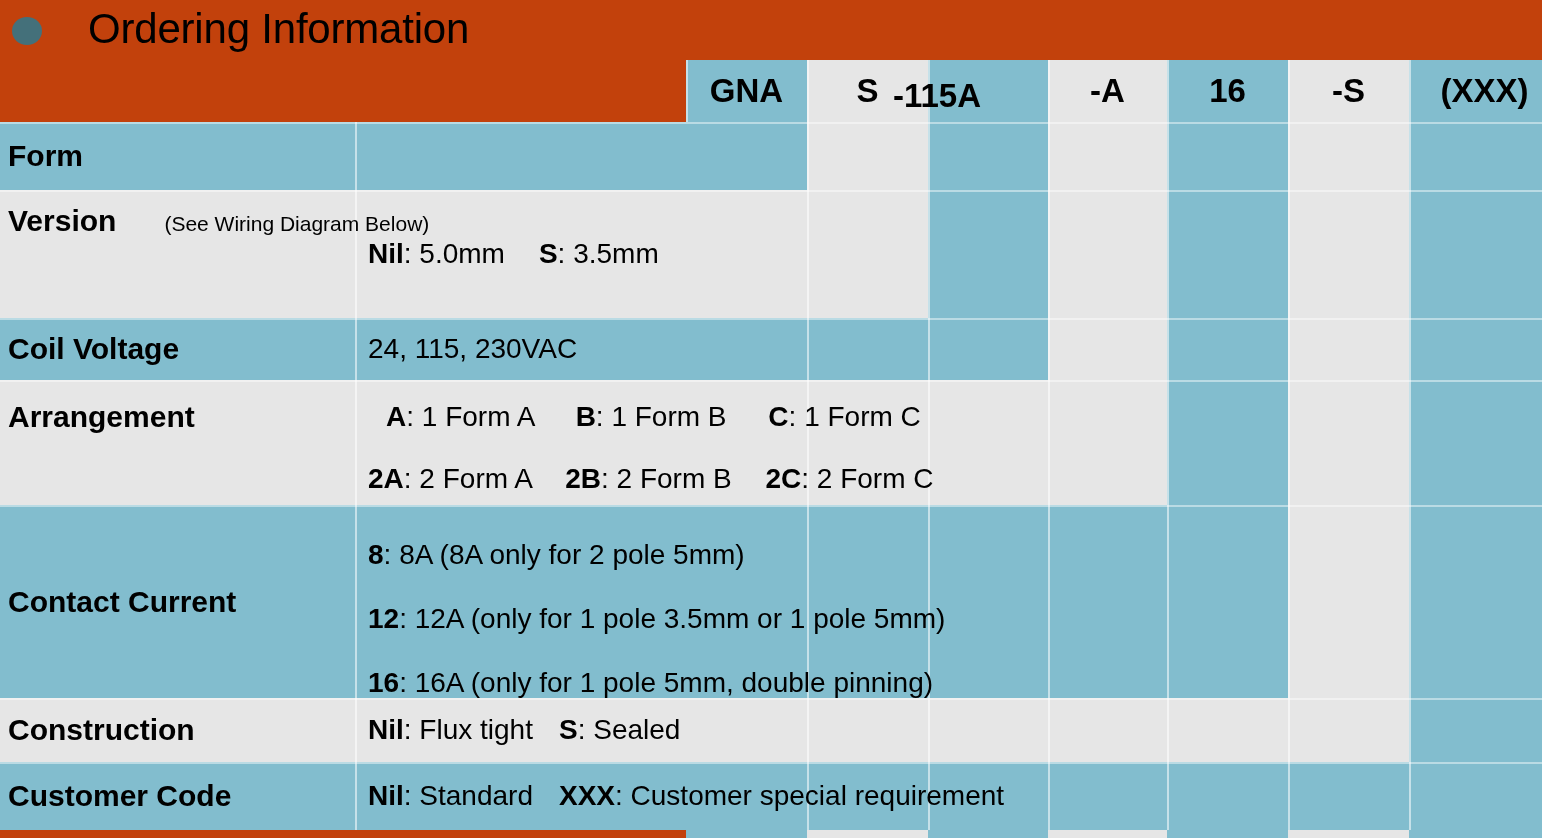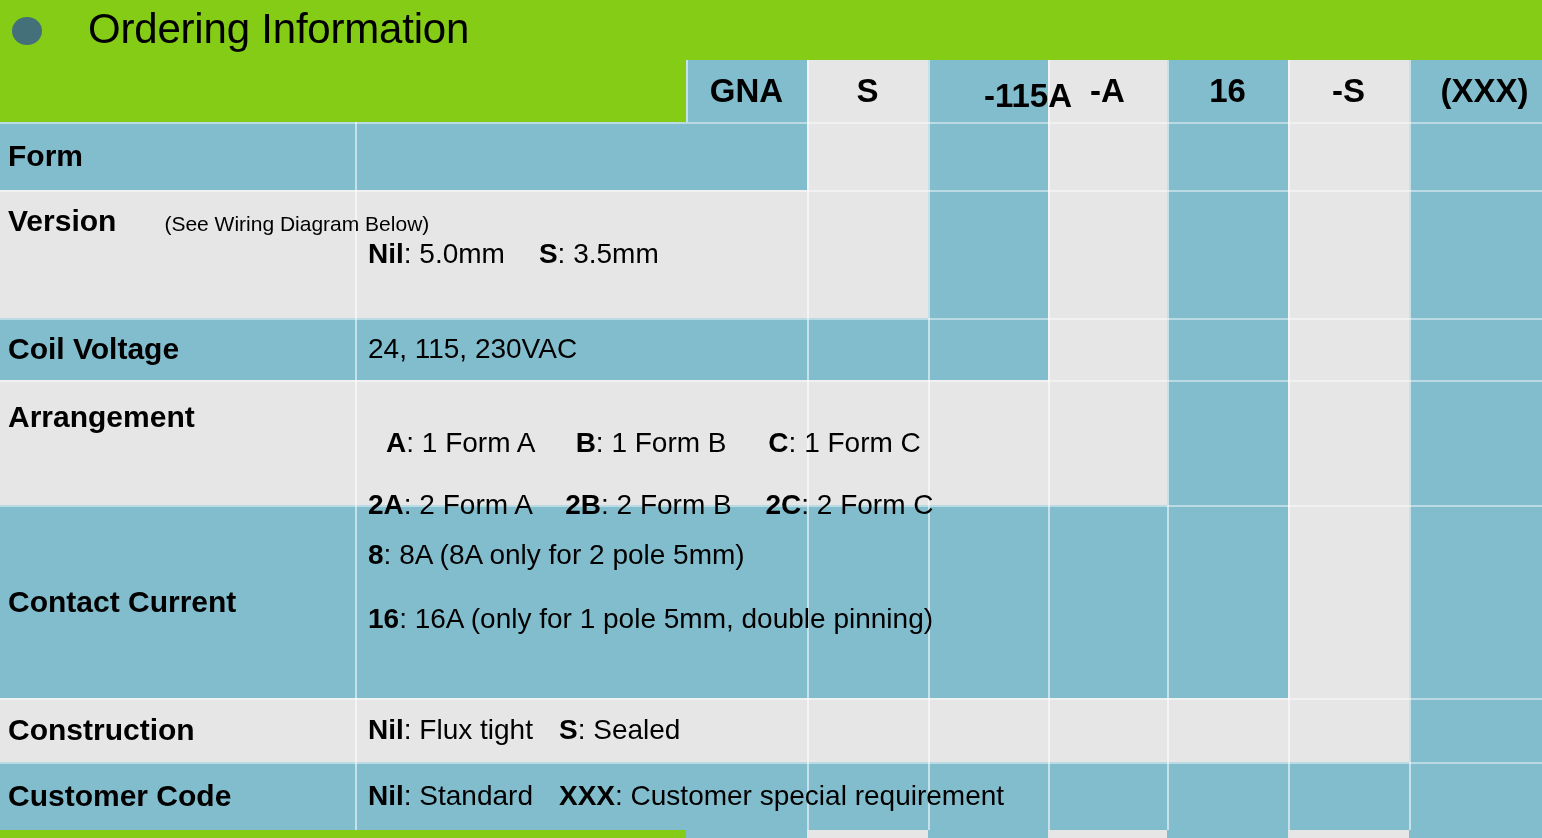--- a/index.html
+++ b/index.html
@@ -10,21 +10,21 @@
   }
   body {
     font-family: "Liberation Sans", sans-serif;
     -webkit-font-smoothing: antialiased;
   }
   #stage {
     position: relative;
     width: 1542px;
     height: 838px;
     overflow: hidden;
-    background: #84cc16;
+    background: #c2410c;
   }
 
   
   #title-row {
     position: absolute;
     left: 0; top: 0;
     width: 1542px; height: 60px;
   }
   #title-bullet {
     position: absolute;
@@ -158,21 +158,21 @@
   <div class="hsep" style="left:0px;    top:122px; width:1542px;"></div>
   <div class="hsep" style="left:0px;    top:190px; width:1542px;"></div>
   <div class="hsep" style="left:0px;    top:318px; width:1542px;"></div>
   <div class="hsep" style="left:0px;    top:380px; width:1542px;"></div>
   <div class="hsep" style="left:0px;    top:505px; width:1542px;"></div>
   <div class="hsep" style="left:0px;    top:698px; width:1542px;"></div>
   <div class="hsep" style="left:0px;    top:762px; width:1542px;"></div>
 
   <div class="code-cell" style="left:686px;  top:60px; width:121px; height:62px;">GNA</div>
   <div class="code-cell" style="left:807px;  top:60px; width:121px; height:62px;">S</div>
-  <div class="code-cell" style="left:968px;  top:60px; width:120px; height:71px;">-115A</div>
+  <div class="code-cell" style="left:877px;  top:60px; width:120px; height:71px;">-115A</div>
   <div class="code-cell" style="left:1048px; top:60px; width:119px; height:62px;">-A</div>
   <div class="code-cell" style="left:1167px; top:60px; width:121px; height:62px;">16</div>
   <div class="code-cell" style="left:1288px; top:60px; width:121px; height:62px;">-S</div>
   <div class="code-cell" style="left:1409px; top:60px; width:151px; height:62px;">(XXX)</div>
 
   <div class="row-label" style="top:122px; height:68px;">Form</div>
 
   <div class="row-label stacked" style="top:190px; height:128px; padding-top:14px;">
     <span style="font-size:30px; font-weight:bold;">Version</span><span class="label-sub">(See Wiring Diagram Below)</span>
   </div>
@@ -191,36 +191,39 @@
 
   <div class="row-content" style="left:368px; top:190px; height:128px;">
     <b>Nil</b>
       <span>: 5.0mm</span>
     <b class="gap-l">S</b>
       <span>: 3.5mm</span>
   </div>
 
   <div class="row-content" style="left:368px; top:318px; height:62px;">24, 115, 230VAC</div>
 
-  <div class="row-content multiline" style="left:368px; top:380px; height:125px; margin-top:32px;">
+  <div class="row-content multiline" style="left:368px; top:380px; height:125px; padding-top:6px;">
     <div class="line">
       <b style="margin-left:18px;">A</b><span>: 1 Form A</span>
       <b class="gap-l">B</b><span>: 1 Form B</span>
       <b class="gap-l">C</b><span>: 1 Form C</span>
     </div>
     <div class="line">
       <b>2A</b><span>: 2 Form A</span>
       <b class="gap-m">2B</b><span>: 2 Form B</span>
       <b class="gap-m">2C</b><span>: 2 Form C</span>
     </div>
   </div>
 
   <div class="row-content multiline" style="left:368px; top:505px; height:193px; padding-top:18px;">
     <div class="line" style="line-height:64px;">
       <b>8</b><span>: 8A (8A only for 2 pole 5mm)</span>
+    </div>
+    <div class="line" style="line-height:64px;">
+      <b>12</b><span>: 12A (only for 1 pole 3.5mm or 1 pole 5mm)</span>
     </div>
     <div class="line" style="line-height:64px;">
       <b>16</b><span>: 16A (only for 1 pole 5mm, double pinning)</span>
     </div>
   </div>
 
   <div class="row-content" style="left:368px; top:698px; height:64px;">
     <b>Nil</b>
       <span>: Flux tight</span>
     <b class="gap-m">S</b>

